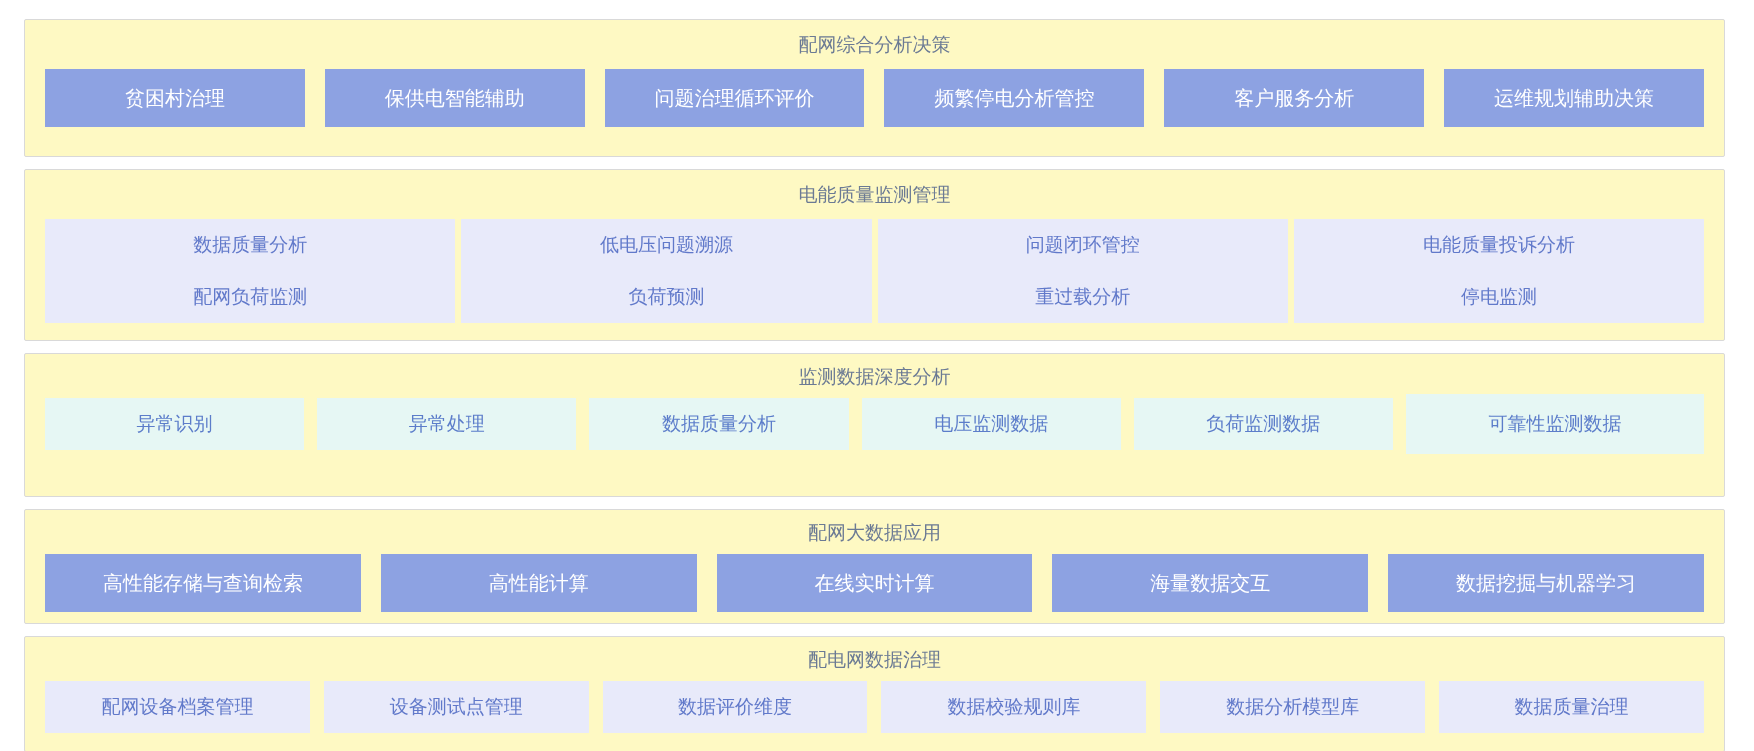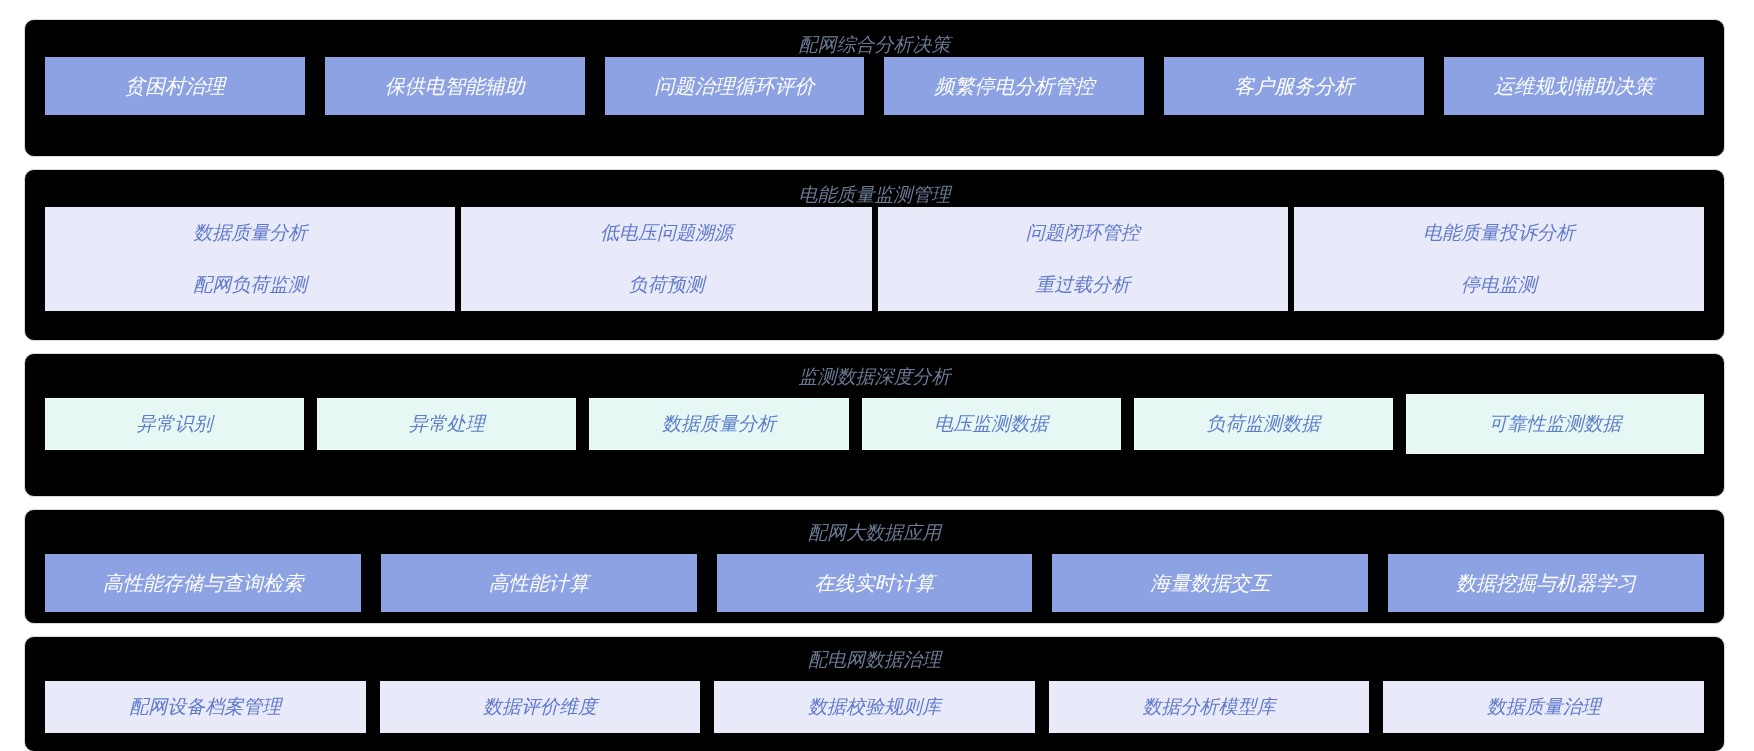--- a/index.html
+++ b/index.html
@@ -17,36 +17,35 @@
     box-sizing: border-box;
     width: 1754px;
     padding: 19px 29px 19px 24px;
     display: flex;
     flex-direction: column;
     gap: 12px;
   }
   .panel {
     box-sizing: border-box;
     border: 1px solid var(--border-color, #d9d9d9);
-    background: #000000;
-    border-radius: 10px;
-    font-style: italic;
+    background: #fef9c3;
+    border-radius: 2px;
   }
   .panel-title {
     text-align: center;
     font-size: 19px;
     line-height: 24px;
     color: var(--title-color, #6b7a94);
     padding-top: 13px;
   }
   .module-row {
     display: flex;
     align-items: center;
     padding: 0 20px;
-    margin-top: 0;
+    margin-top: 12px;
   }
   .module-row + .module-row { margin-top: 0; }
   .tile {
     flex: 1 1 0;
     display: flex;
     align-items: center;
     justify-content: center;
     cursor: pointer;
     white-space: nowrap;
   }
@@ -138,19 +137,20 @@
         <div class="tile">高性能计算</div>
         <div class="tile">在线实时计算</div>
         <div class="tile">海量数据交互</div>
         <div class="tile">数据挖掘与机器学习</div>
       </div>
     </section>
     <section class="panel sec-4">
       <div class="panel-title">配电网数据治理</div>
       <div class="module-row row-lavender">
         <div class="tile">配网设备档案管理</div>
+        <div class="tile">设备测试点管理</div>
         <div class="tile">数据评价维度</div>
         <div class="tile">数据校验规则库</div>
         <div class="tile">数据分析模型库</div>
         <div class="tile">数据质量治理</div>
       </div>
     </section>
   </main>
 
 </body></html>

